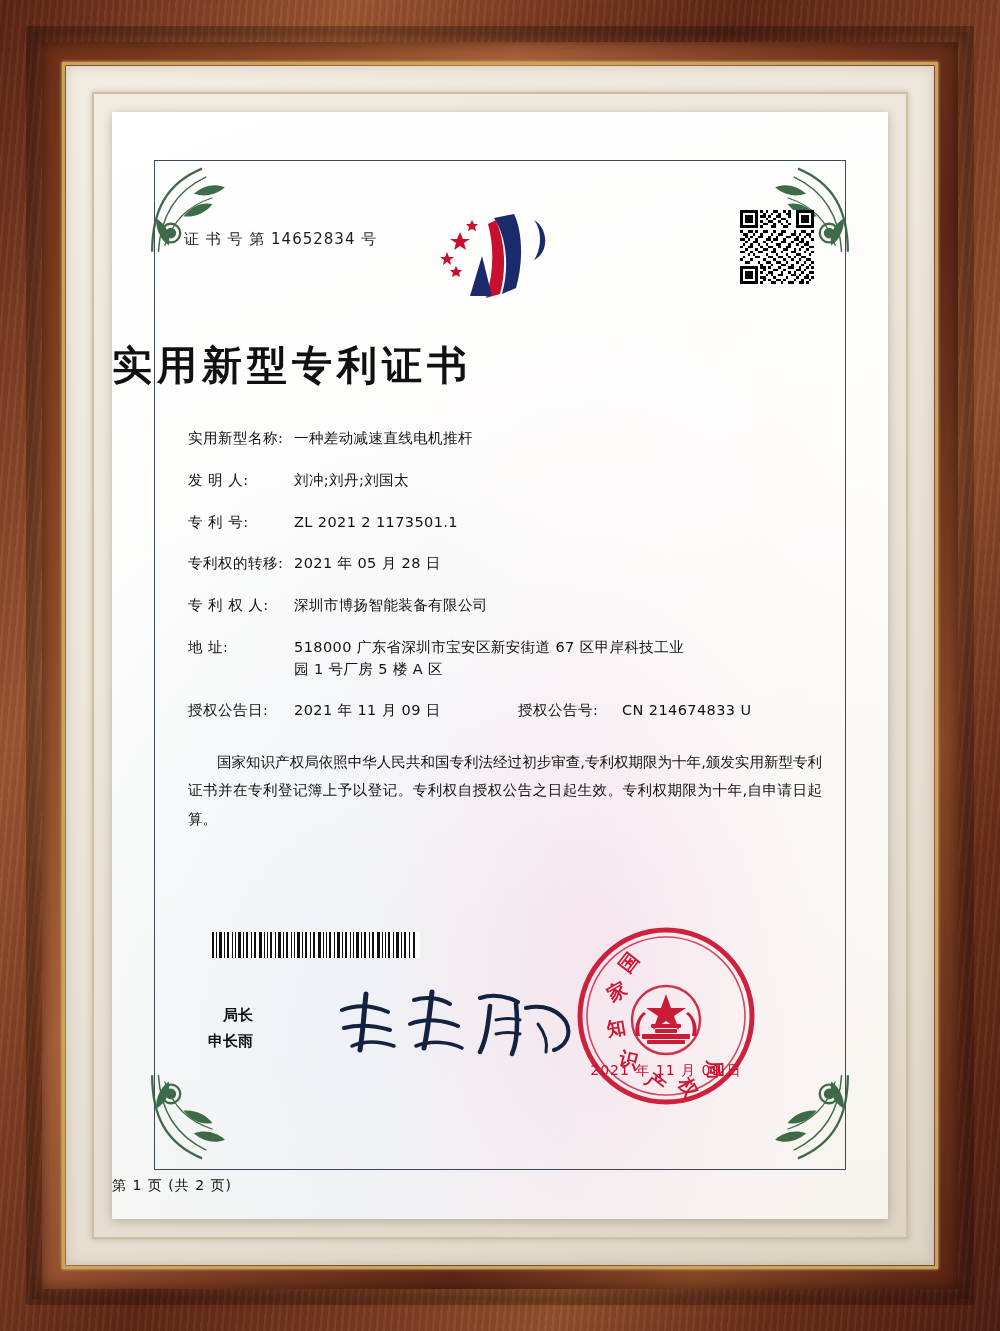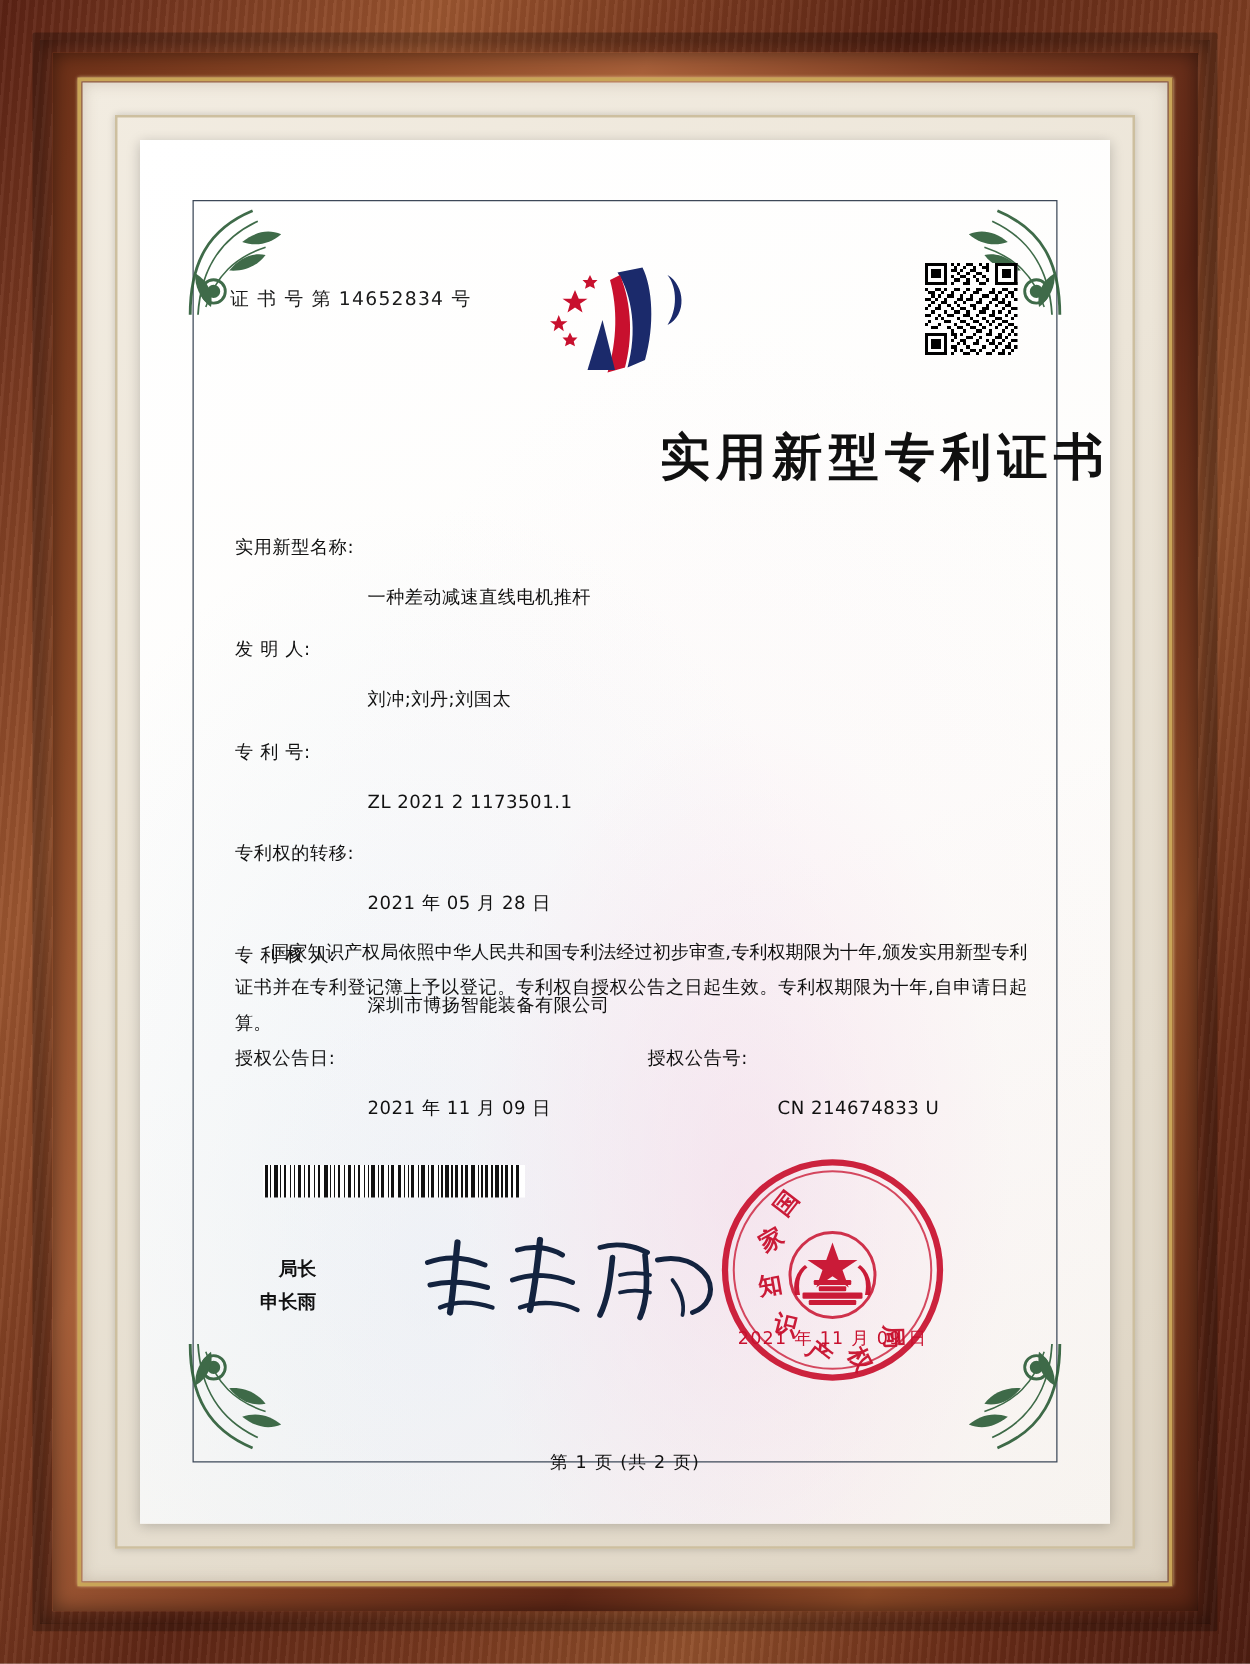--- a/index.html
+++ b/index.html
@@ -155,21 +155,21 @@
   .qr {
     position: absolute;
     right: 74px; top: 98px;
     width: 74px; height: 74px;
   }
 
   .title {
     position: absolute;
     left: 0; right: 0;
     top: 226px;
-    text-align: right;
+    text-align: left;
     font-family: "DejaVu Serif", "Liberation Serif", serif;
     font-size: 40px;
     font-weight: bold;
     letter-spacing: 5px;
     color: #101010;
   }
 
   
   .fields {
     position: absolute;
@@ -187,21 +187,20 @@
   }
   .field-label {
     width: 106px;
     flex: 0 0 106px;
     letter-spacing: 0.5px;
     white-space: nowrap;
   }
   .field-value {
     flex: 1;
     letter-spacing: 0.4px;
-    margin-top: 40px;
   }
   .field-value .sub {
     display: block;
   }
   .field-row.duo {
     margin-bottom: 22px;
   }
   .duo-left { display: flex; width: 330px; justify-content: flex-end; }
   .duo-right { display: flex; flex: 1; }
   .duo-right .field-label { width: 104px; flex: 0 0 104px; }
@@ -266,22 +265,21 @@
     text-align: center;
     color: #c8102e;
     font-size: 14px;
     letter-spacing: 1px;
     font-family: "DejaVu Sans", "Liberation Sans", sans-serif;
   }
 
   .page-footer {
     position: absolute;
     left: 0; right: 0;
-    bottom: 40px;
-    text-align: center;
+    bottom: 24px;
     font-size: 14px;
     color: #111;
     letter-spacing: 1px;
   }
 </style>
 </head>
 <body>
 
 <div class="frame-outer"></div>
 <div class="frame-bevel"></div>
@@ -585,20 +583,27 @@
     <div class="field-row">
       <div class="field-label">专利权的转移:</div>
       <div class="field-value">2021 年 05 月 28 日</div>
     </div>
 
     <div class="field-row">
       <div class="field-label">专 利 权 人:</div>
       <div class="field-value">深圳市博扬智能装备有限公司</div>
     </div>
 
+    <div class="field-row">
+      <div class="field-label">地      址:</div>
+      <div class="field-value">
+        <span>518000  广东省深圳市宝安区新安街道 67 区甲岸科技工业</span>
+        <span class="sub">园 1 号厂房 5 楼 A 区</span>
+      </div>
+    </div>
 
     <div class="field-row duo">
       <div class="duo-left">
         <div class="field-label">授权公告日:</div>
         <div class="field-value">2021 年 11 月 09 日</div>
       </div>
       <div class="duo-right">
         <div class="field-label">授权公告号:</div>
         <div class="field-value">CN 214674833 U</div>
       </div>

